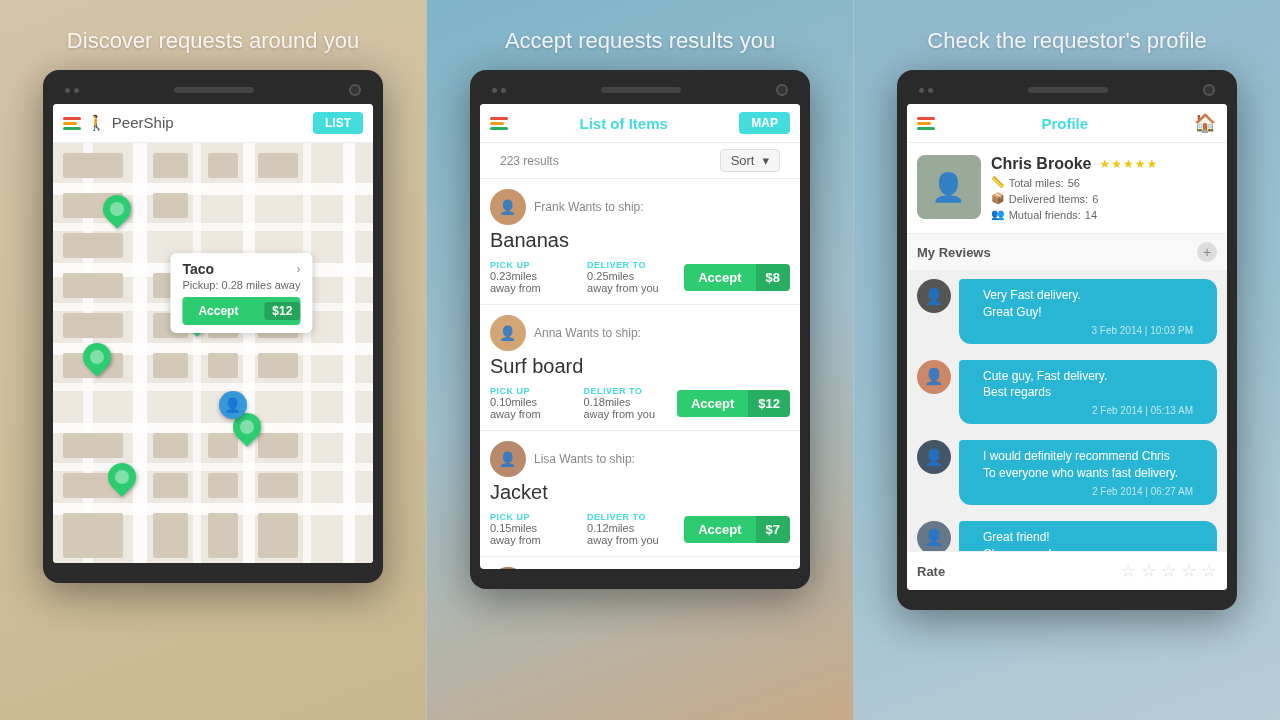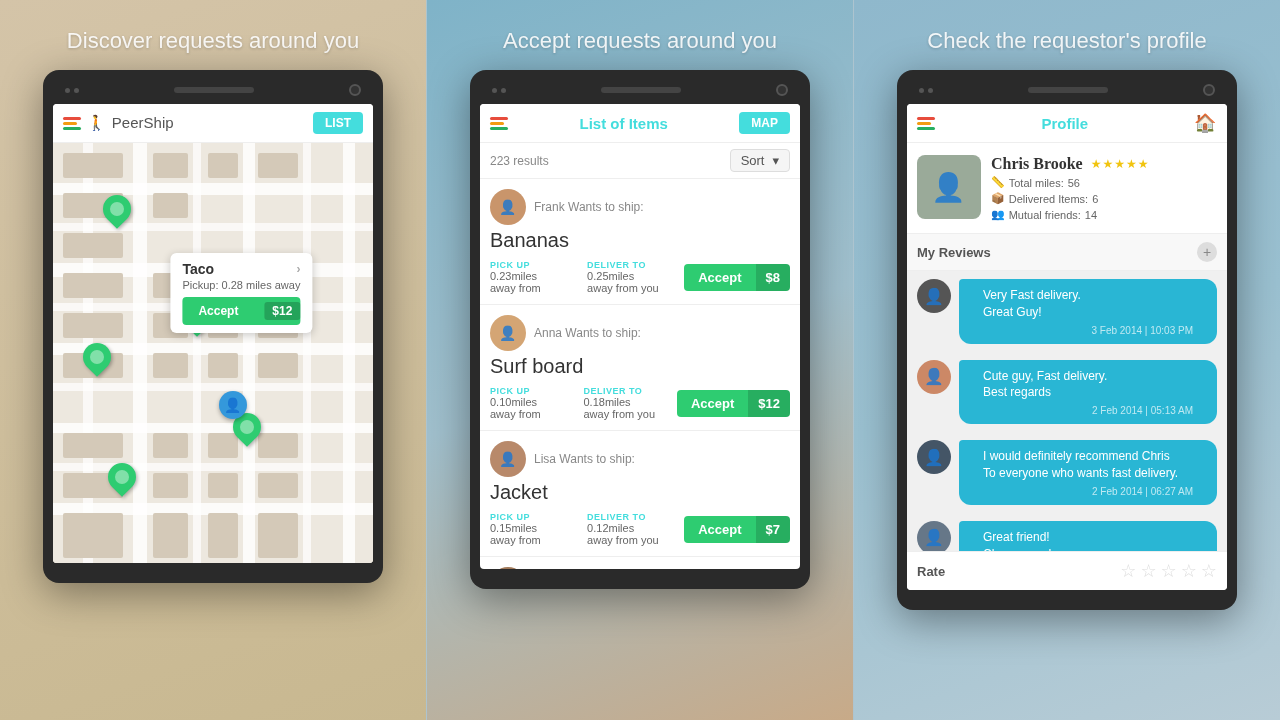--- a/index.html
+++ b/index.html
@@ -243,21 +243,21 @@
       justify-content: center;
       color: white;
       font-size: 14px;
       box-shadow: 0 2px 4px rgba(0,0,0,0.3);
     }
 
     
     .list-header {
       display: flex;
       align-items: center;
-      padding: 6px 10px;
+      padding: 6px 20px;
       border-bottom: 1px solid #eee;
       gap: 8px;
     }
 
     .results-count {
       font-size: 12px;
       color: #888;
       flex: 1;
     }
 
@@ -381,21 +381,20 @@
     }
 
     .profile-info {
       flex: 1;
     }
 
     .profile-name-row {
       display: flex;
       align-items: center;
       gap: 8px;
-      font-family: Liberation Serif, serif;
     }
 
     .profile-name {
       font-size: 16px;
       font-weight: 600;
       color: #333;
     }
 
     .stars {
       color: #f1c40f;
@@ -681,21 +680,21 @@
             <span class="map-price-badge">$12</span>
           </button>
         </div>
       </div>
     </div>
   </div>
 </div>
 
 <div class="panel panel-2">
   <div class="bg-scene"></div>
-  <p class="panel-tagline">Accept requests around you</p>
+  <p class="panel-tagline">Accept requests results you</p>
 
   <div class="phone">
     <div class="phone-top">
       <div class="phone-dots">
         <div class="phone-dot"></div>
         <div class="phone-dot"></div>
       </div>
       <div class="phone-speaker"></div>
       <div class="phone-camera"></div>
     </div>

